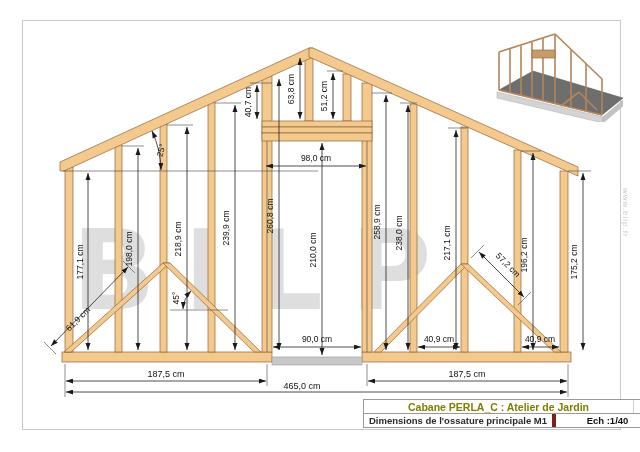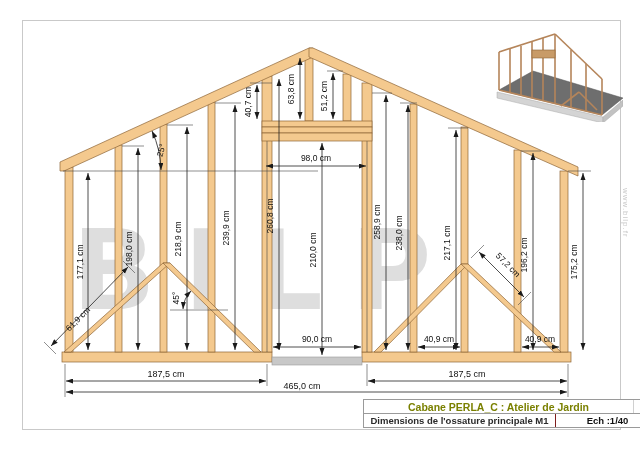--- a/index.html
+++ b/index.html
@@ -25,21 +25,21 @@
   #inset{position:absolute;left:483px;top:22px;}
   
   #titleblock{position:absolute;left:363px;top:399px;width:297px;height:29px;
               border:1px solid #9a9a9a;background:#fff;box-sizing:border-box;}
   #tbrow1{height:14px;border-bottom:1px solid #9a9a9a;display:flex;align-items:center;box-sizing:border-box;}
   #tbtitle{flex:1;text-align:center;font-size:10.5px;font-weight:bold;color:#7a8000;
            white-space:nowrap;letter-spacing:0px;}
   #tbicon{width:26px;border-left:1px solid #d0d0d0;height:100%;display:flex;
           align-items:center;justify-content:center;box-sizing:border-box;}
   #tbrow2{height:13px;display:flex;align-items:stretch;box-sizing:border-box;}
-  #tbsub{width:192px;border-right:1px solid #7f1d1d;text-align:center;font-size:9.5px;
+  #tbsub{width:192px;border-right:4px solid #7f1d1d;text-align:center;font-size:9.5px;
          font-weight:bold;color:#2a2a2a;white-space:nowrap;line-height:13px;box-sizing:border-box;}
   #tbscale{flex:1;text-align:center;font-size:9.5px;font-weight:bold;color:#111;line-height:13px;}
 </style>
 </head>
 <body>
 
 <div id="canvas">
 
   <div id="pageborder"></div>
 

